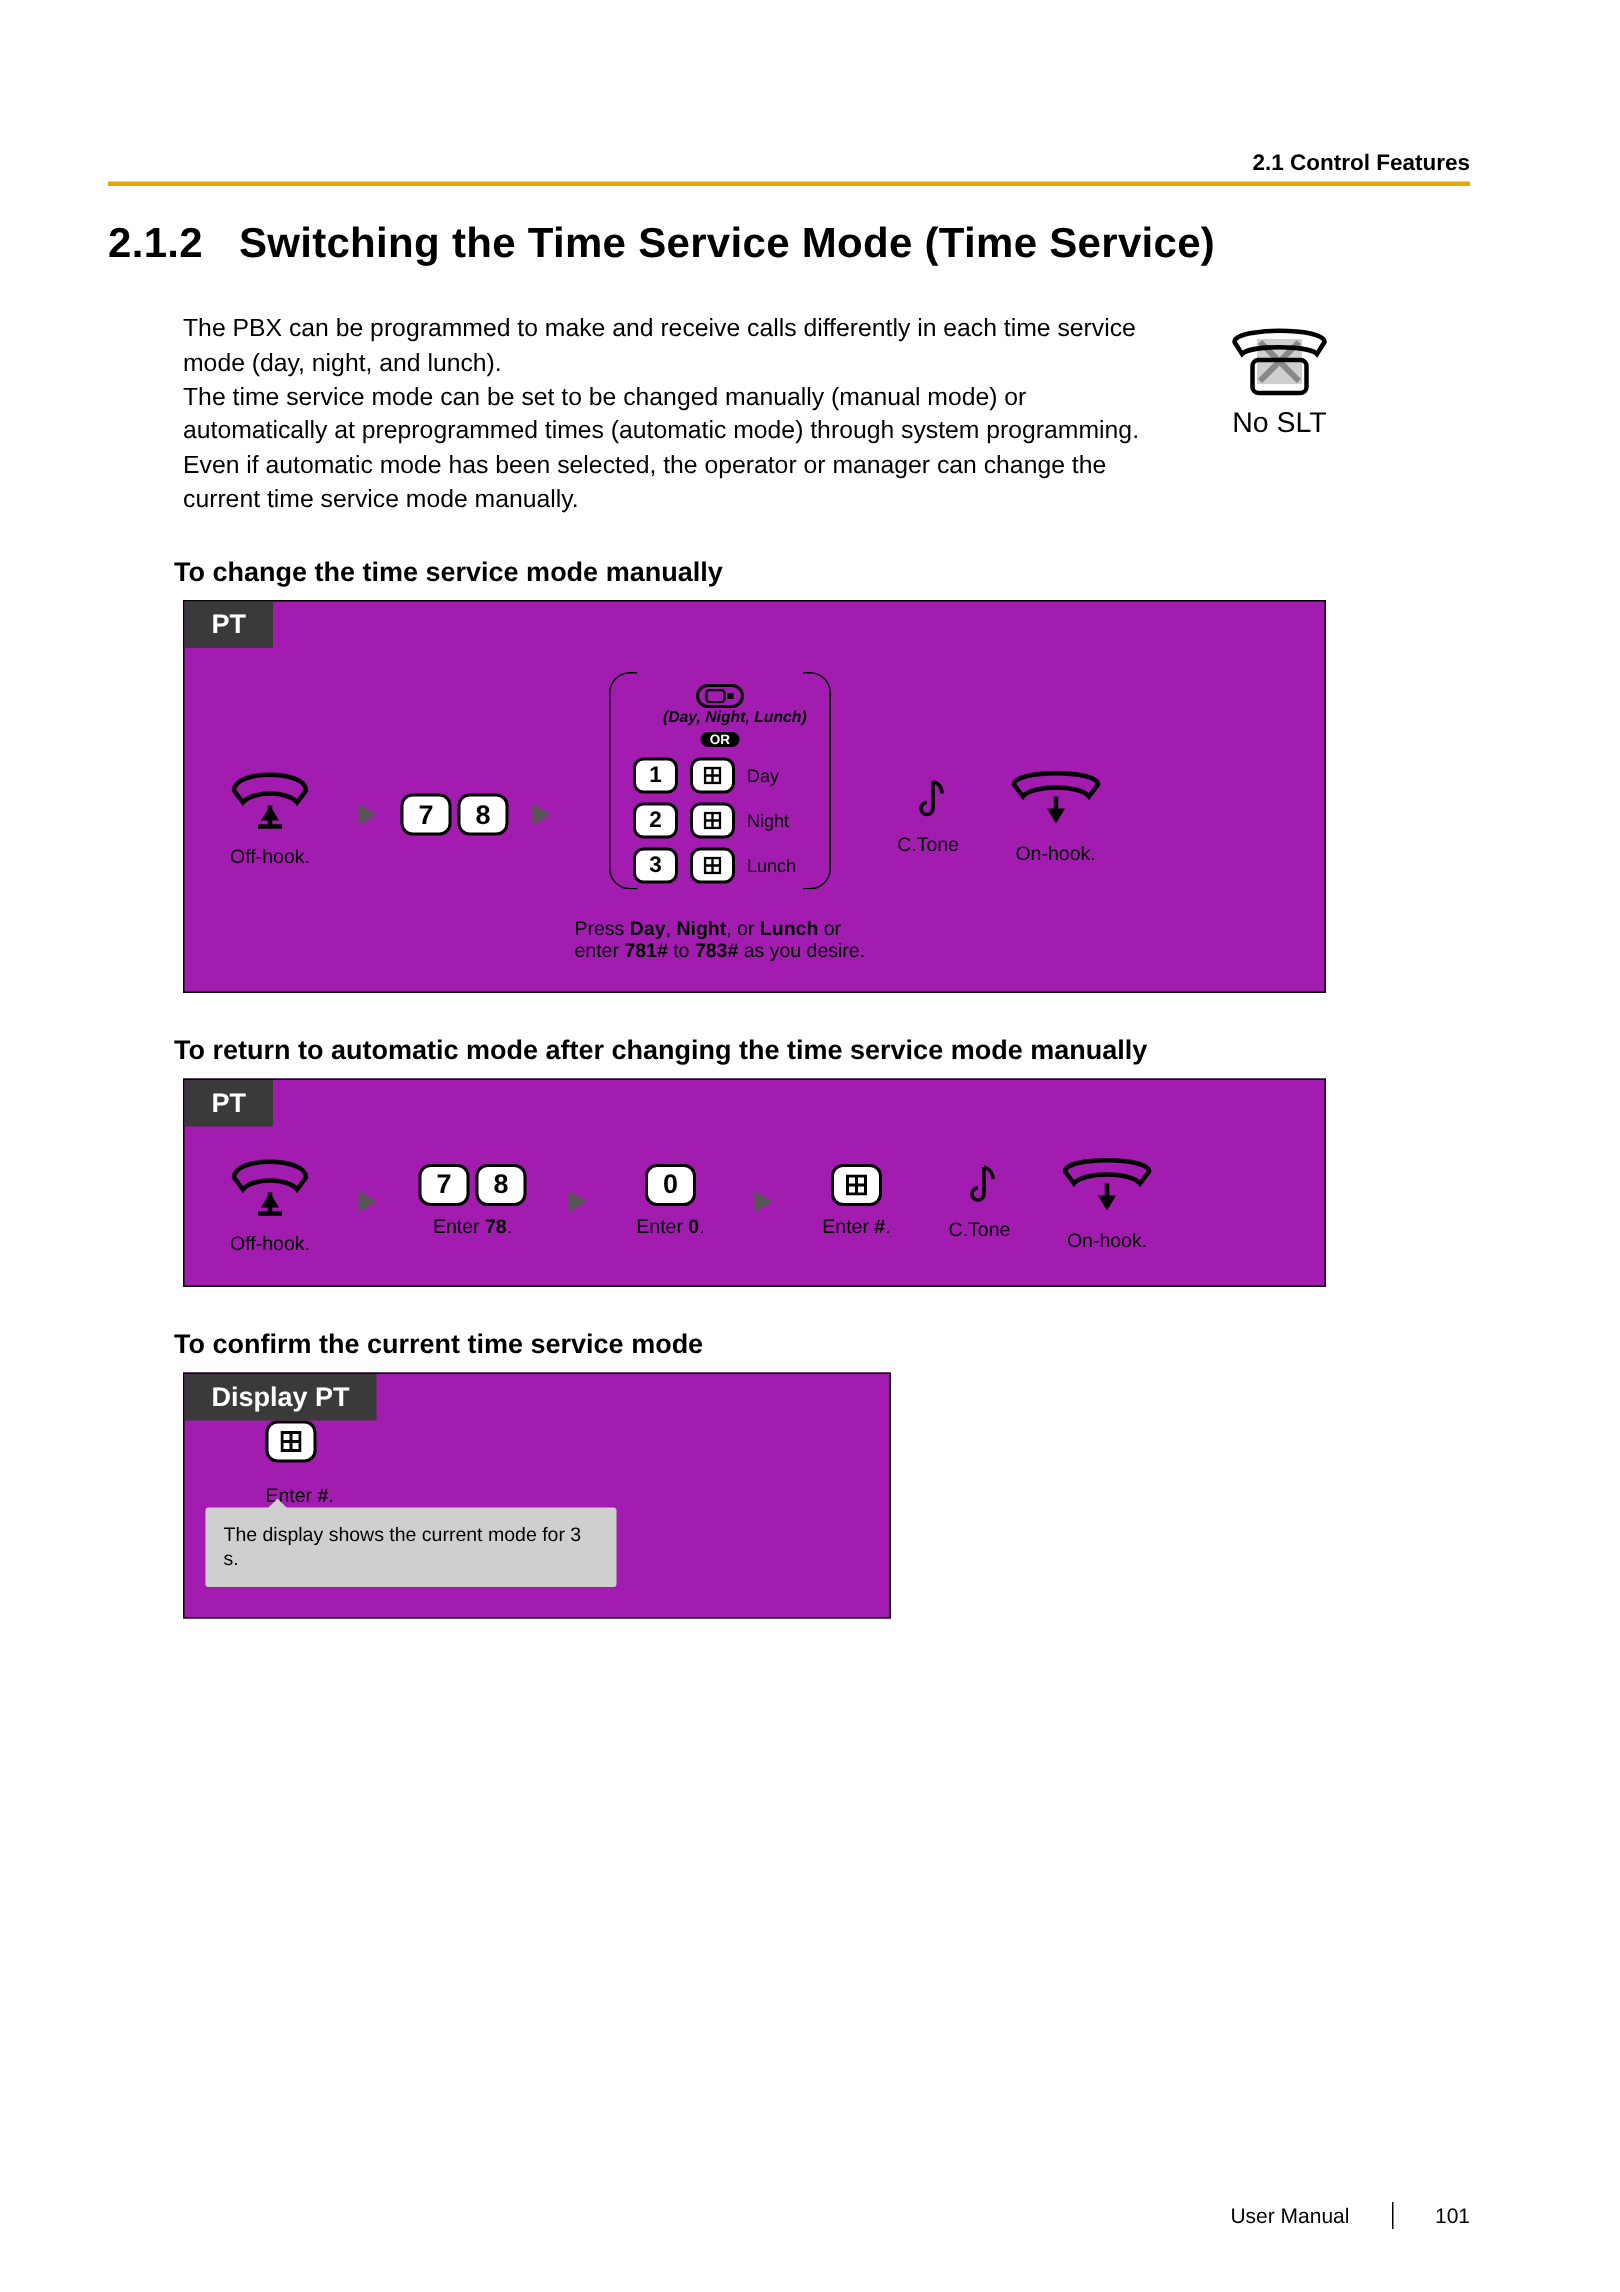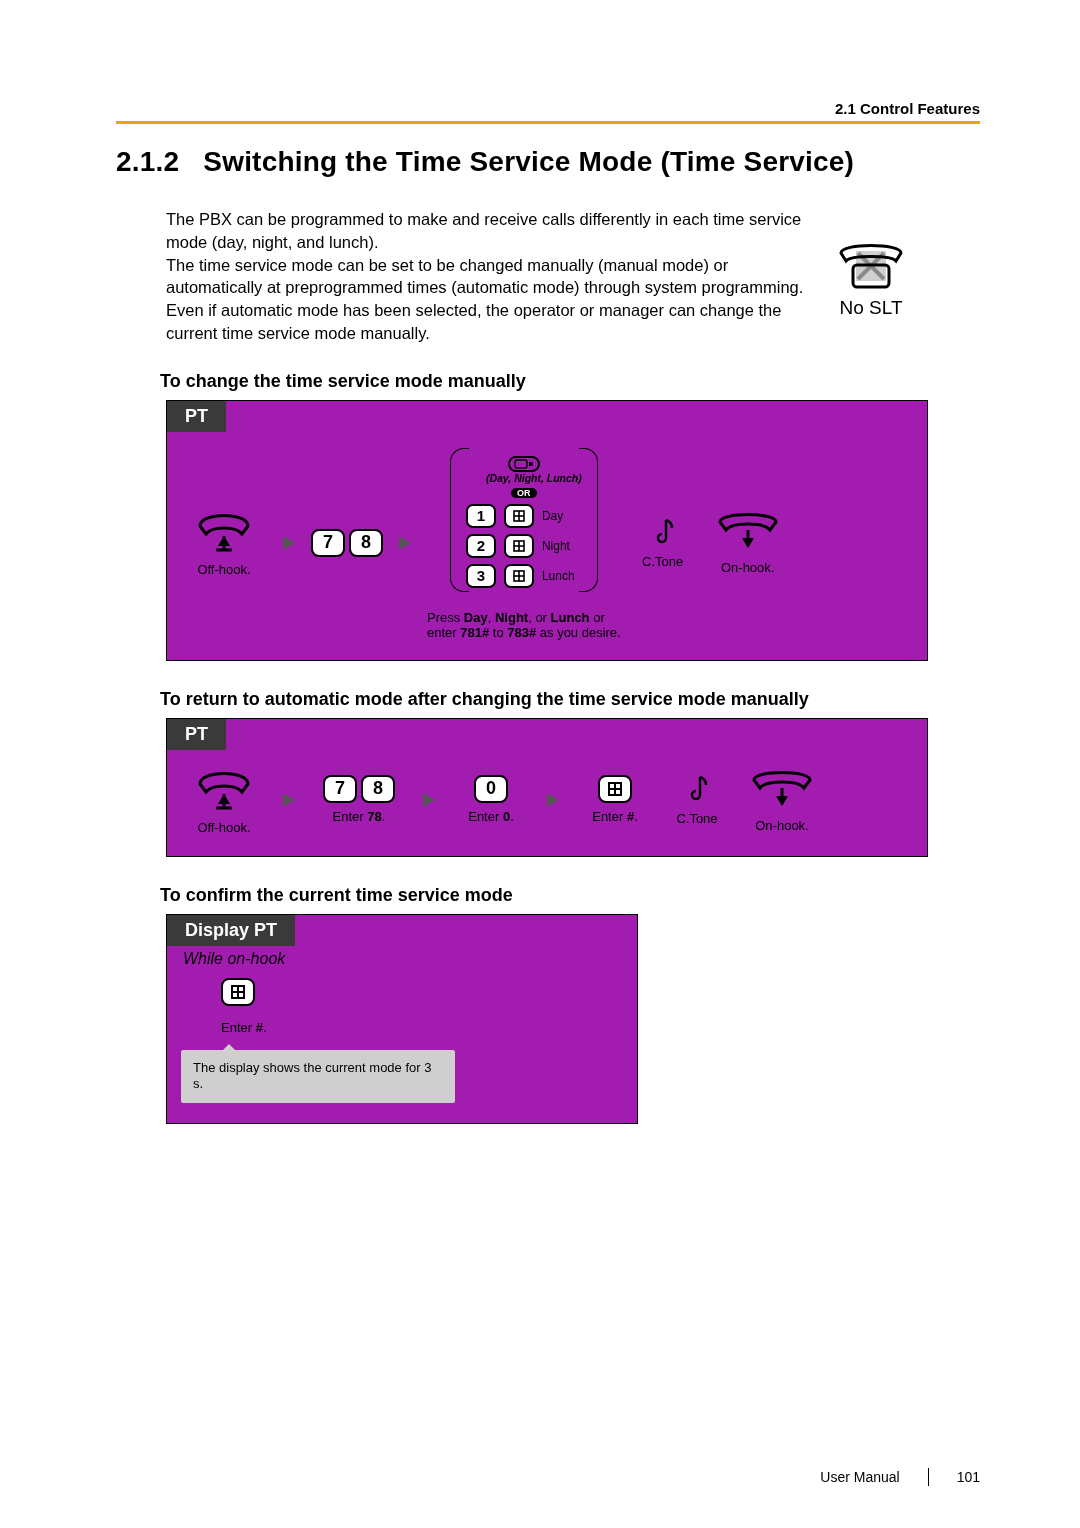--- a/index.html
+++ b/index.html
@@ -13,40 +13,40 @@
   body{
     font-family:Helvetica,Arial,sans-serif;
     width:1080px;
     height:1528px;
     position:relative;
     box-sizing:border-box;
   }
   .page{
     position:absolute;
     inset:0;
-    padding:100px 100px 60px 116px;
+    padding:100px 100px 60px 72px;
     box-sizing:border-box;
   }
   .breadcrumb{
     text-align:right;
     font-weight:700;
     font-size:15px;
     margin-bottom:4px;
   }
   .rule{
     height:3px;background:var(--rule);margin-bottom:22px;
   }
   h1.section-title{
     font-size:28px;
     font-weight:700;
     margin:0 0 30px 0;
     letter-spacing:.2px;
   }
   .section-number{display:inline-block;margin-right:24px;}
-  .intro-wrap{display:flex;gap:22px;align-items:center;margin:0 0 26px 50px;}
+  .intro-wrap{display:flex;gap:48px;align-items:flex-start;margin:0 0 26px 50px;}
   .intro{font-size:16.5px;line-height:1.38;max-width:640px;}
   .no-slt{
     width:86px;text-align:center;font-size:19px;margin-top:4px;
   }
   .no-slt svg{display:block;margin:0 auto 4px;}
   h2.sub{
     font-size:18px;font-weight:700;margin:14px 0 8px 44px;
   }
   
   .proc{
@@ -110,21 +110,21 @@
   .opt-rows{display:flex;flex-direction:column;gap:6px;align-items:flex-start;}
   .opt-row{display:flex;align-items:center;gap:8px;}
   .opt-label{font-size:12px;}
   .desc{font-size:13px;margin-top:10px;max-width:260px;}
   .desc b{font-weight:700;}
   
   .proc.narrow{width:470px;}
   .whilenote{font-style:italic;font-size:16px;padding:4px 0 10px 16px;}
   .bubble{
     position:relative;background:#cfcfcf;border-radius:2px;
-    font-size:13px;line-height:1.25;padding:10px 12px;max-width:250px;margin-top:14px;
+    font-size:13px;line-height:1.25;padding:10px 12px;max-width:250px;
   }
   .bubble::before{
     content:"";position:absolute;top:-14px;left:40px;
     border:8px solid transparent;border-bottom-color:#cfcfcf;
   }
   
   .footer{
     position:absolute;right:100px;bottom:42px;
     font-size:14px;display:flex;align-items:center;gap:28px;
   }
@@ -349,21 +349,20 @@
           </span>
           <div class="caption">On-hook.</div>
         </div>
       </div>
     </div>
   </div>
 
   <h2 class="sub">To confirm the current time service mode</h2>
   <div class="proc narrow">
     <div class="tab">Display PT</div>
-    <div class="whilenote">While on-hook</div>
     <div class="body" style="padding-top:0">
       <div class="col" style="align-items:flex-start;margin-left:40px">
         <span class="keycap hash">
           <svg width="14" height="14">
               <rect x="1" y="1" width="12" height="12" fill="none" stroke="#000" stroke-width="2"></rect>
               <line x1="1" y1="7" x2="13" y2="7" stroke="#000" stroke-width="2"></line>
               <line x1="7" y1="1" x2="7" y2="13" stroke="#000" stroke-width="2"></line>
             </svg>
         </span>
         <div class="caption" style="text-align:left;margin-top:8px"><span>Enter </span><b>#</b><span>.</span></div>

